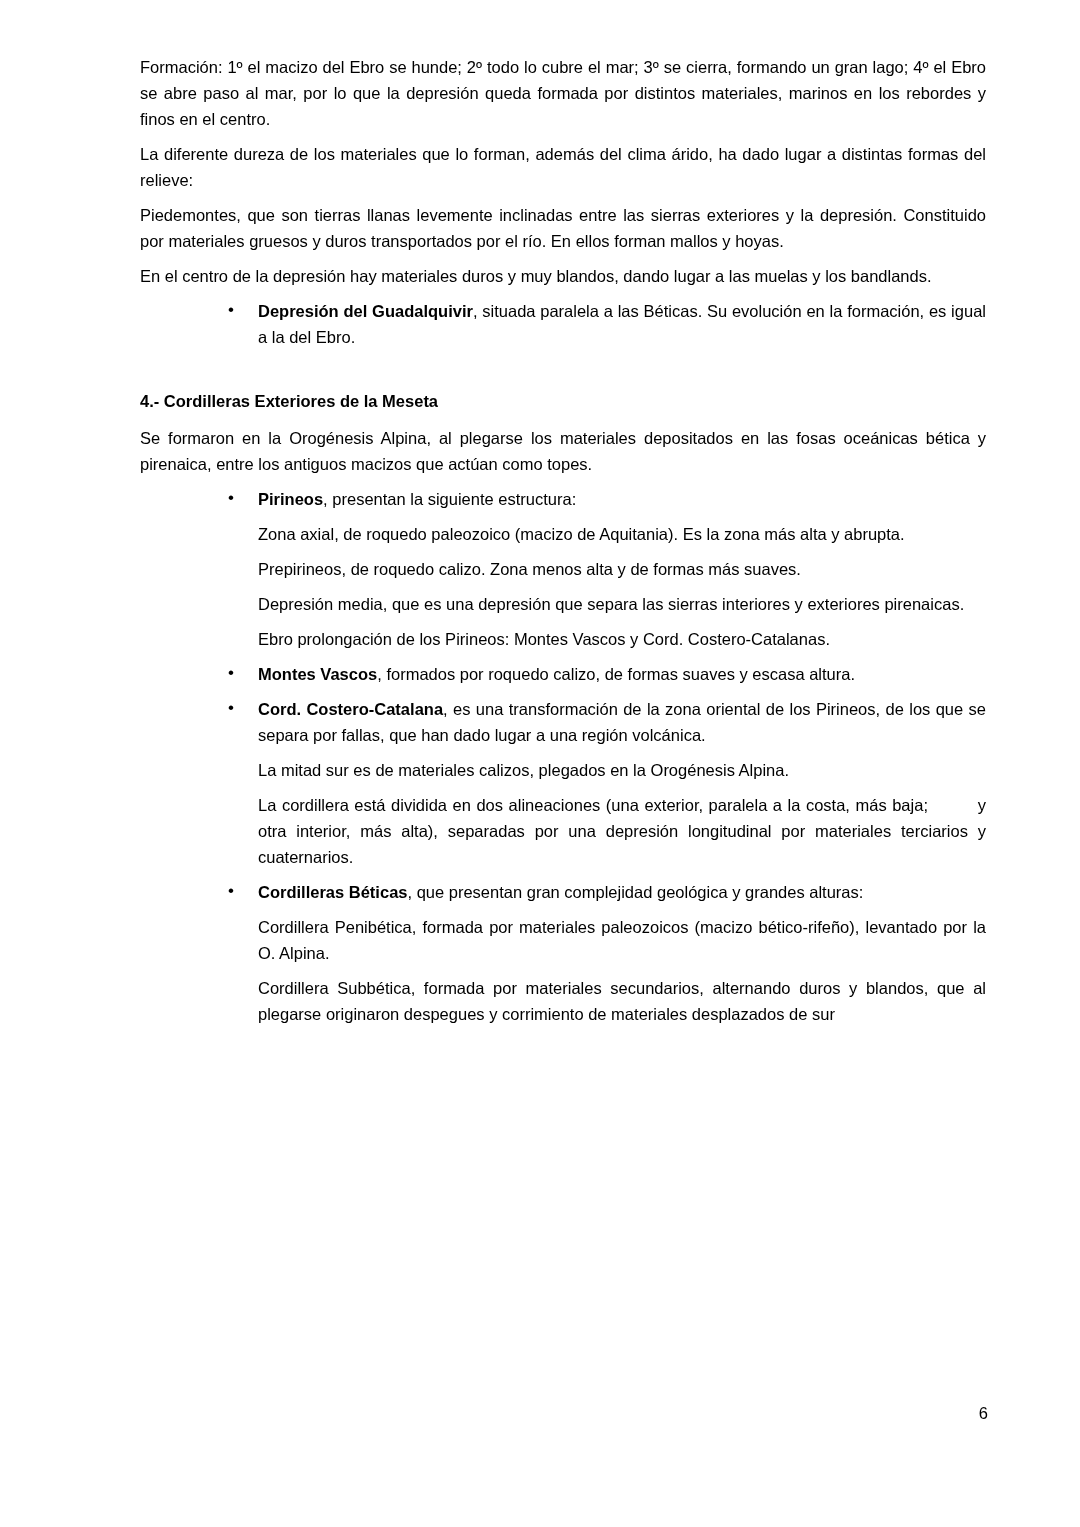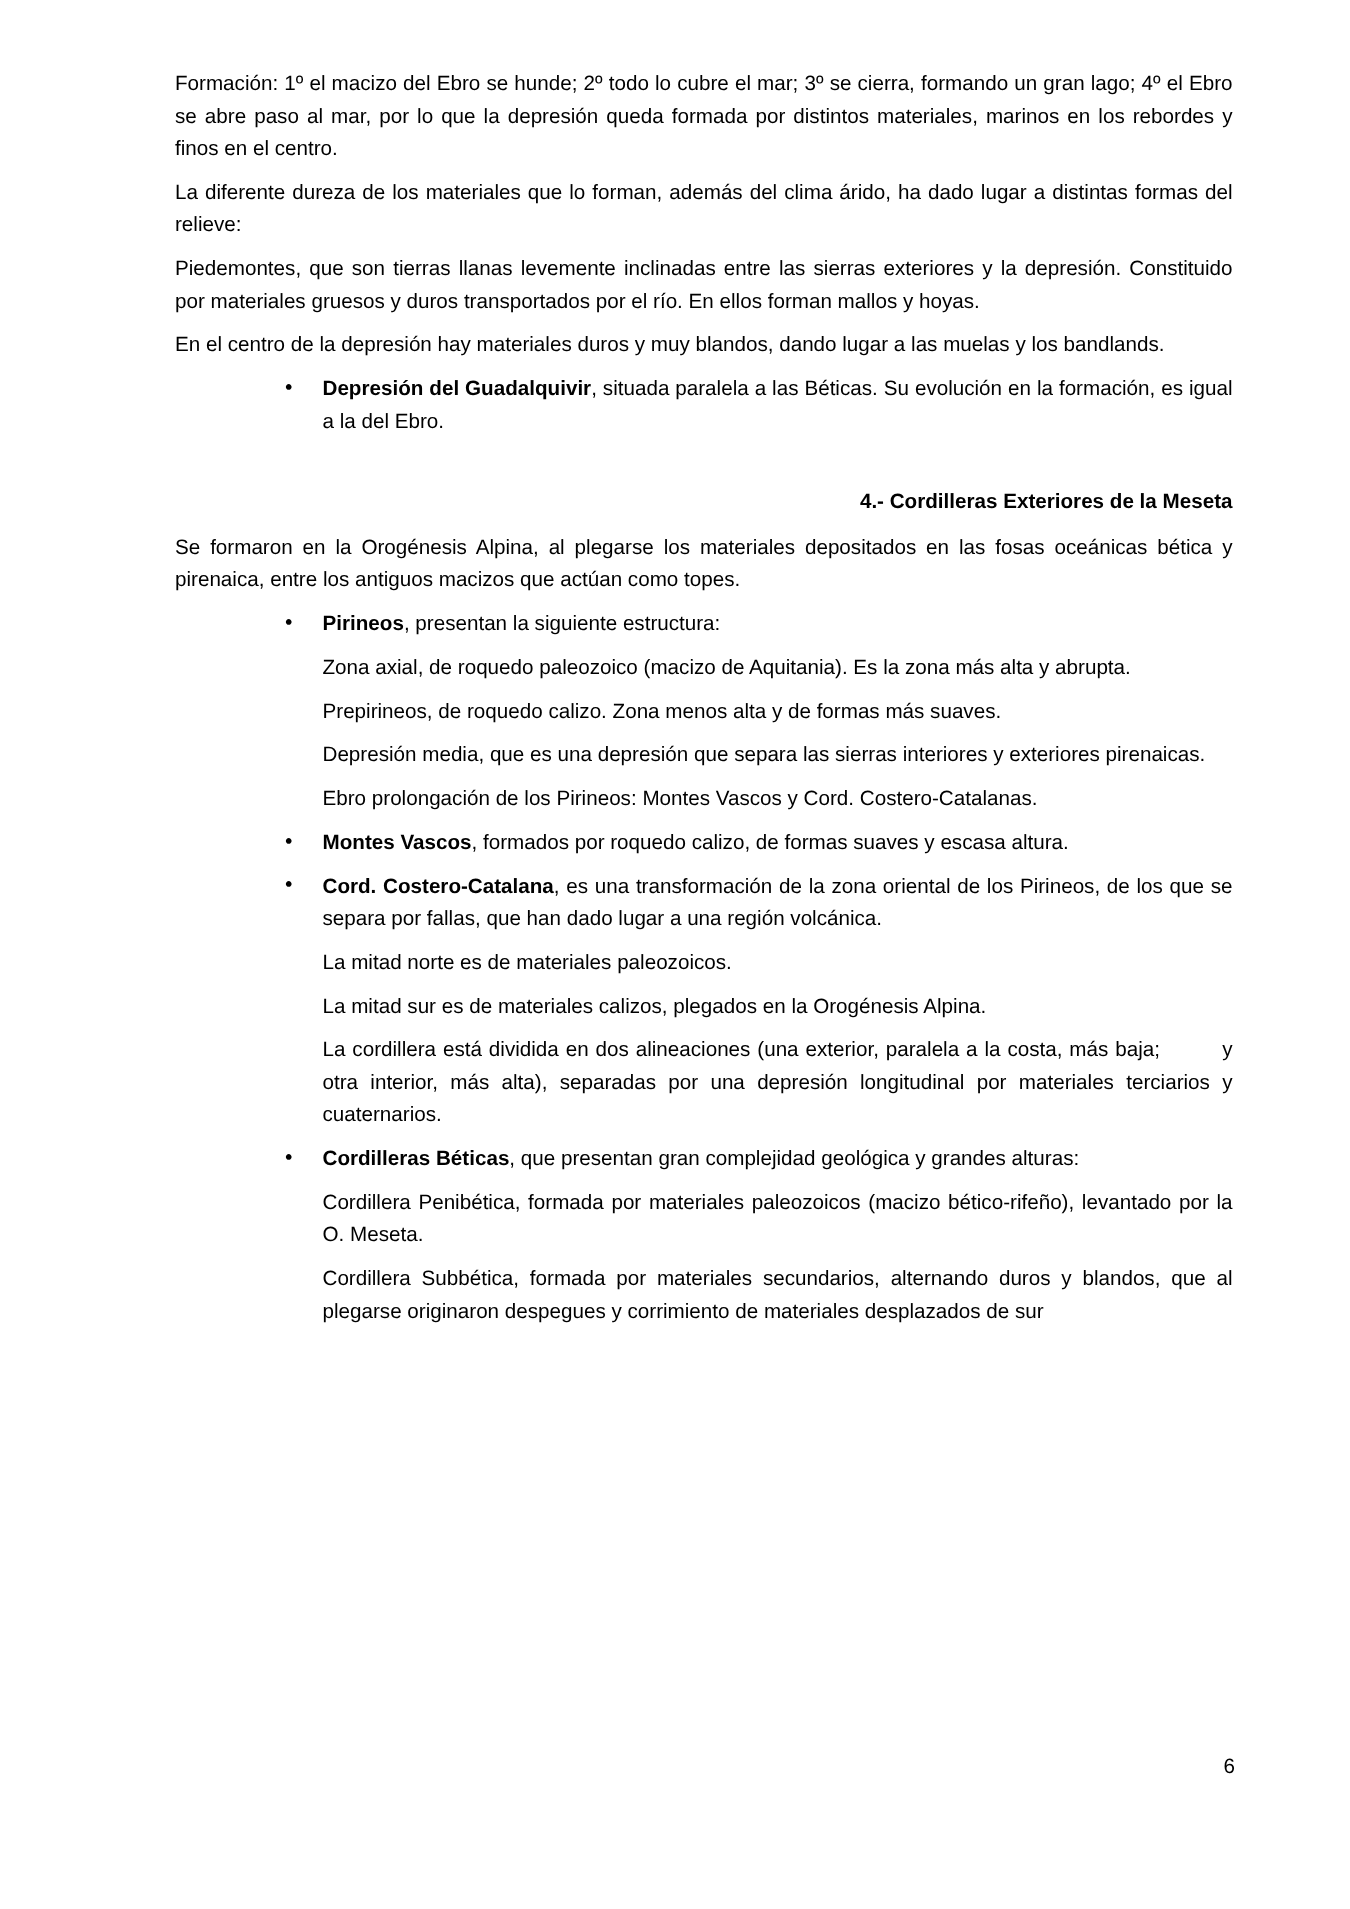--- a/index.html
+++ b/index.html
@@ -32,21 +32,21 @@
     position: absolute;
     left: 88px;
     top: -1px;
     font-size: 17px;
   }
   .b { font-weight: bold; margin-top: 25px; }
   .heading {
     font-weight: bold;
     margin-top: 38px;
     margin-bottom: 11px;
-    text-align: right;
+    text-align: left;
   }
   .page-number {
     position: absolute;
     top: 1404px;
     right: 92px;
     font-size: 16.5px;
   }
 </style>
 </head>
 <body>
@@ -87,30 +87,29 @@
   <div class="bullet">
     <span class="dot">•</span>
     <span class="b">Montes Vascos</span><span>, formados por roquedo calizo, de formas suaves y escasa altura.</span>
   </div>
 
   <div class="bullet">
     <span class="dot">•</span>
     <span class="b">Cord. Costero-Catalana</span><span>, es una transformación de la zona oriental de los Pirineos, de los que se separa por fallas, que han dado lugar a una región volcánica.</span>
   </div>
 
-  <div class="sub">La mitad norte es de materiales paleozoicos.</div>
 
   <div class="sub">La mitad sur es de materiales calizos, plegados en la Orogénesis Alpina.</div>
 
   <div class="sub">La cordillera está dividida en dos alineaciones (una exterior, paralela a la costa, más baja; &nbsp;&nbsp;&nbsp;&nbsp;&nbsp;&nbsp;&nbsp; y otra interior, más alta), separadas por una depresión longitudinal por materiales terciarios y cuaternarios.</div>
 
   <div class="bullet">
     <span class="dot">•</span>
     <span class="b">Cordilleras Béticas</span><span>, que presentan gran complejidad geológica y grandes alturas:</span>
   </div>
 
-  <div class="sub">Cordillera Penibética, formada por materiales paleozoicos (macizo bético-rifeño), levantado por la O. Meseta.</div>
+  <div class="sub">Cordillera Penibética, formada por materiales paleozoicos (macizo bético-rifeño), levantado por la O. Alpina.</div>
 
   <div class="sub">Cordillera Subbética, formada por materiales secundarios, alternando duros y blandos, que al plegarse originaron despegues y corrimiento de materiales desplazados de sur</div>
 
 </div>
 
 <div class="page-number">6</div>
 
 </body></html>

